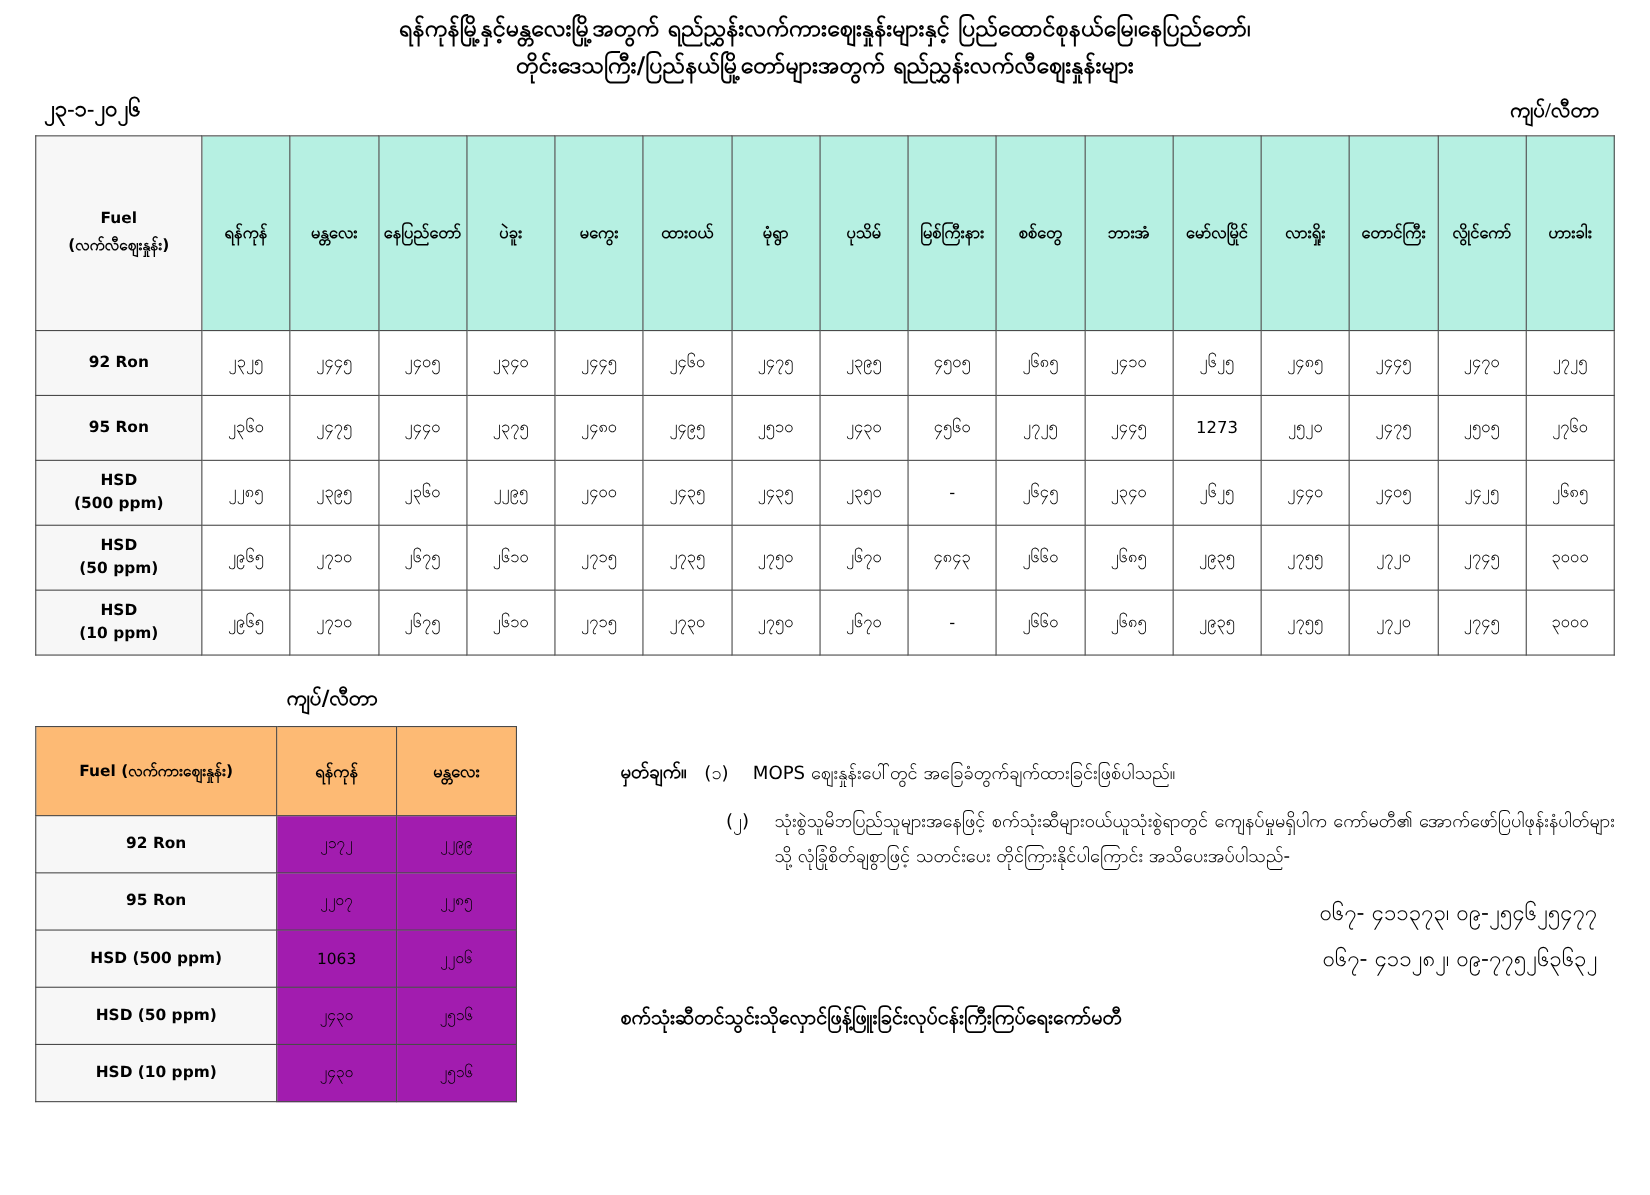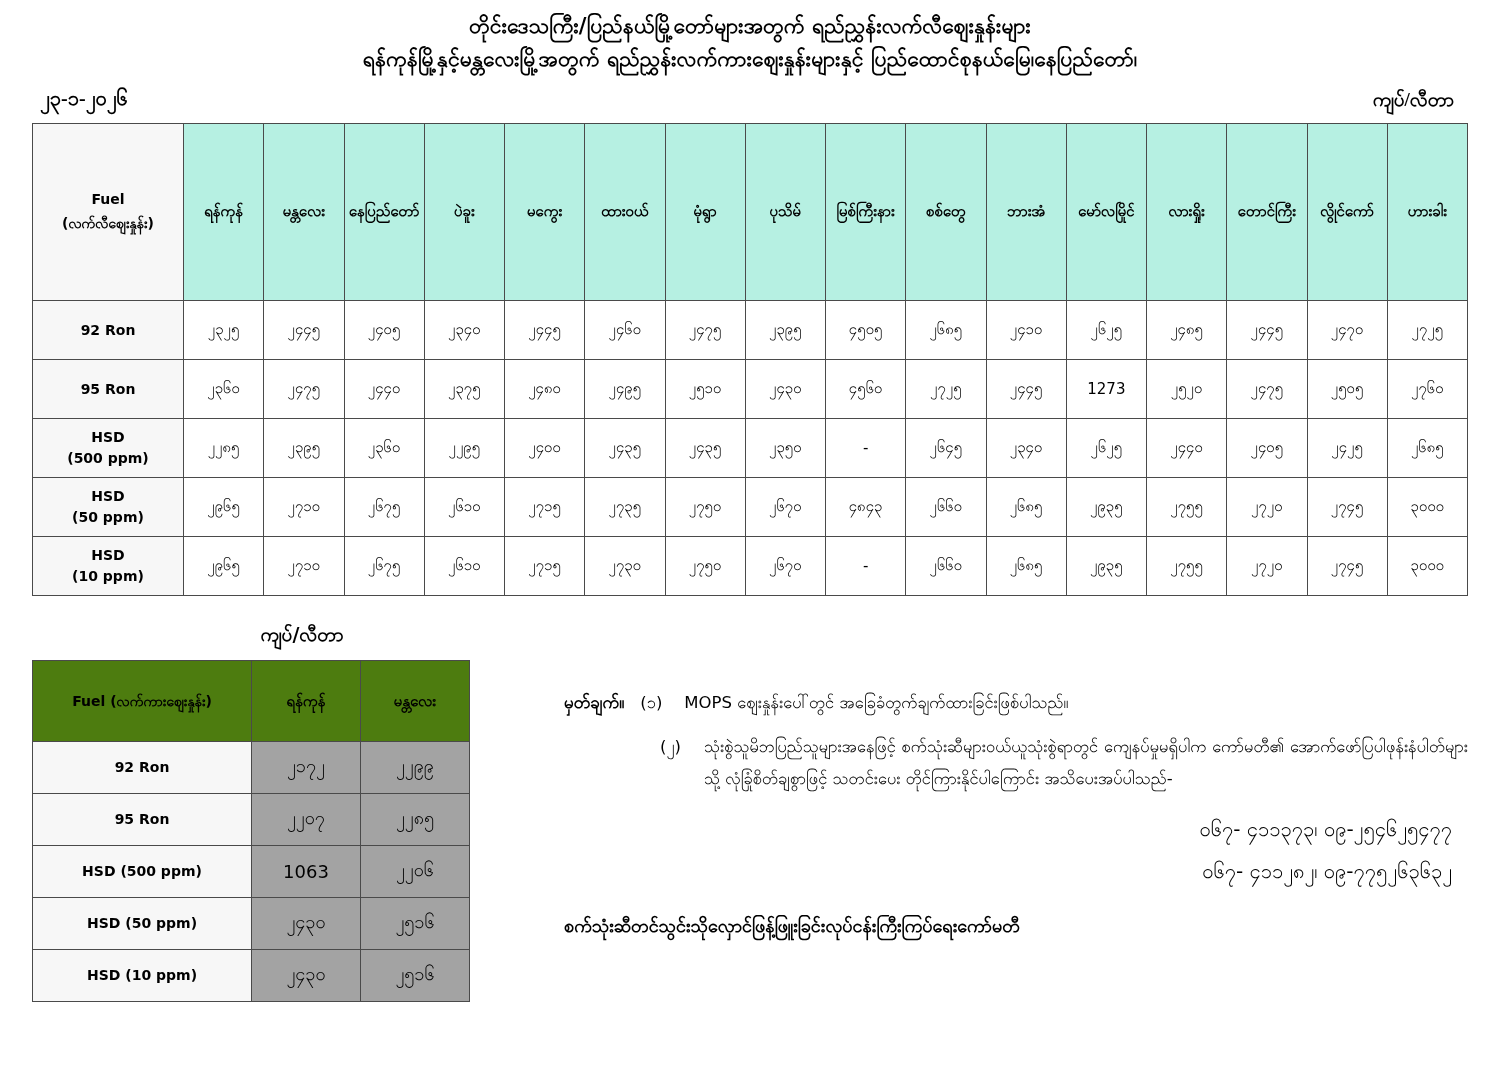--- a/index.html
+++ b/index.html
@@ -109,34 +109,34 @@
     font-size: 19px;
     font-weight: bold;
     text-align: center;
     margin: 0 0 10px 0;
     padding-left: 70px;
   }
   table.small {
     width: 438px;
   }
   table.small thead th {
-    background: #4d7c0f;
+    background: #fdba74;
     height: 78px;
     font-size: 15px;
     font-weight: bold;
     line-height: 1.6;
   }
   table.small thead th.fuel-head2 {
     width: 216px;
     font-size: 14px;
   }
   table.small tbody td {
     height: 49px;
-    font-size: 18px;
-    background: #a3a3a3;
+    font-size: 14px;
+    background: #a21caf;
   }
   table.small tbody td.rowlabel2 {
     background: #f7f7f7;
     font-weight: bold;
     font-size: 14px;
     line-height: 1.45;
   }
 
   .lower-right {
     flex: 1;
@@ -183,22 +183,22 @@
     margin-top: 16px;
     padding-right: 16px;
   }
 </style>
 </head>
 <body>
 
 <div class="page">
 
   <div class="title-block">
+    <div class="title-line">ရန်ကုန်မြို့နှင့်မန္တလေးမြို့အတွက် ရည်ညွှန်းလက်ကားဈေးနှုန်းများနှင့် ပြည်ထောင်စုနယ်မြေ၊နေပြည်တော်၊</div>
     <div class="title-line">တိုင်းဒေသကြီး/ပြည်နယ်မြို့တော်များအတွက် ရည်ညွှန်းလက်လီဈေးနှုန်းများ</div>
-    <div class="title-line">ရန်ကုန်မြို့နှင့်မန္တလေးမြို့အတွက် ရည်ညွှန်းလက်ကားဈေးနှုန်းများနှင့် ပြည်ထောင်စုနယ်မြေ၊နေပြည်တော်၊</div>
   </div>
 
   <div class="meta-row">
     <div class="date-text">၂၃-၁-၂၀၂၆</div>
     <div class="unit-text">ကျပ်/လီတာ</div>
   </div>
 
   <div class="main-wrap">
     <table class="grid main">
       <thead>

